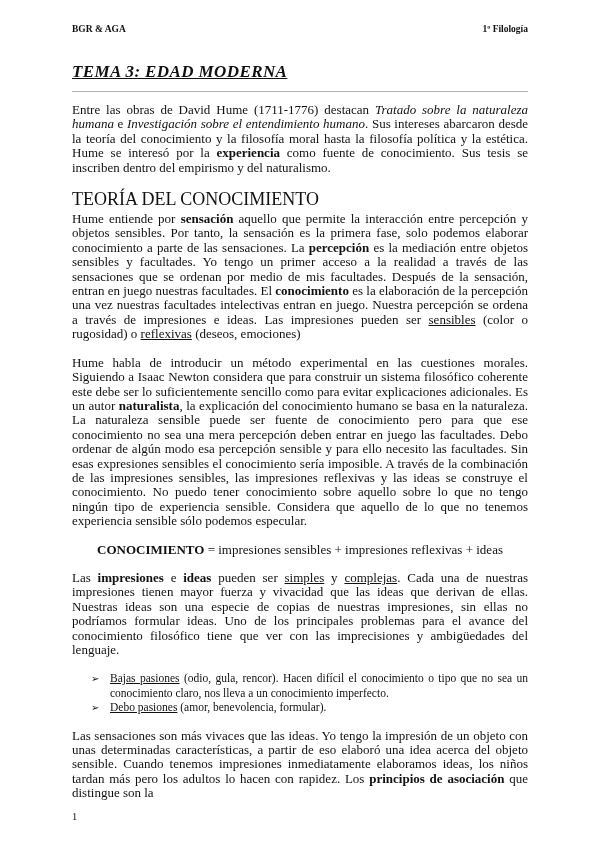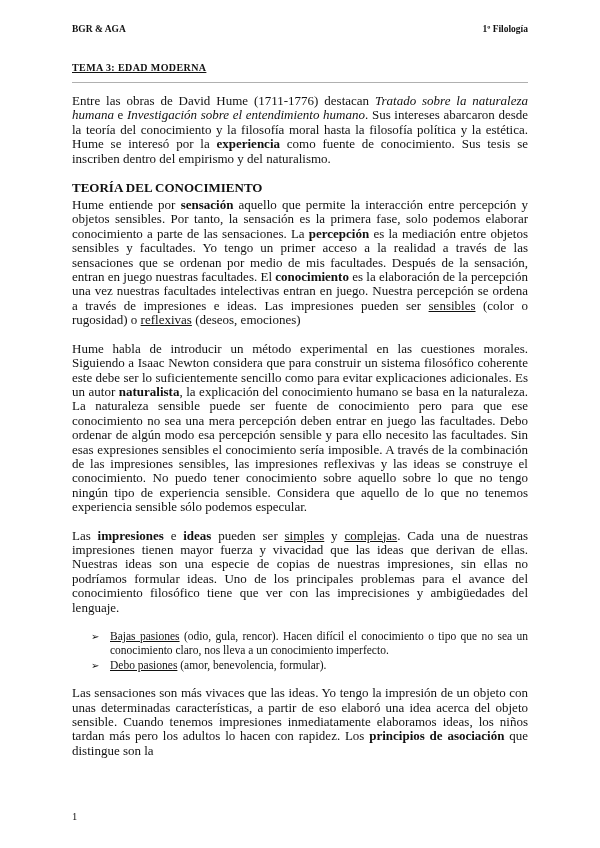--- a/index.html
+++ b/index.html
@@ -14,31 +14,31 @@
   .page { position: absolute; inset: 0; padding: 24px 72px 0 72px; }
 
   .header {
     display: flex; justify-content: space-between;
     font-size: 9.5px; font-weight: bold;
     margin-bottom: 28px;
     gap: 48px;
   }
 
   .doc-title {
-    font-size: 10px; font-weight: bold; 
+    font-size: 17px; font-weight: bold; font-style: italic;
     text-decoration: underline; letter-spacing: 0.4px;
     margin-bottom: 9px;
   }
   .title-rule { border: none; border-top: 1px solid #b0b0b0; margin: 0 0 11px 0; }
 
   .num-heading { font-size: 12.5px; font-weight: bold; padding-left: 22px; margin-bottom: 3px; }
   .num { margin-right: 15px; }
   .num-label { text-decoration: underline; }
 
-  .sub-heading { font-size: 13px; font-weight: bold; margin: 0 0 2px 0; }
+  .sub-heading { font-size: 18px; font-weight: normal; margin: 0 0 2px 0; }
 
   .para {
     font-size: 13px; line-height: 14.4px;
     text-align: justify;
     margin-bottom: 14px;
   }
   .formula { text-align: center; }
 
   .bullets { list-style: none; margin-bottom: 14px; }
   .bullets li {
@@ -69,20 +69,21 @@
 
 
   <p class="para"><span>Entre las obras de David Hume (1711-1776) destacan </span><span class="i">Tratado sobre la naturaleza humana</span><span> e </span><span class="i">Investigación sobre el entendimiento humano</span><span>. Sus intereses abarcaron desde la teoría del conocimiento y la filosofía moral hasta la filosofía política y la estética. Hume se interesó por la </span><span class="b">experiencia</span><span> como fuente de conocimiento. Sus tesis se inscriben dentro del empirismo y del naturalismo.</span></p>
 
   <h3 class="sub-heading">TEORÍA DEL CONOCIMIENTO</h3>
 
   <p class="para"><span>Hume entiende por </span><span class="b">sensación</span><span> aquello que permite la interacción entre percepción y objetos sensibles. Por tanto, la sensación es la primera fase, solo podemos elaborar conocimiento a parte de las sensaciones. La </span><span class="b">percepción</span><span> es la mediación entre objetos sensibles y facultades. Yo tengo un primer acceso a la realidad a través de las sensaciones que se ordenan por medio de mis facultades. Después de la sensación, entran en juego nuestras facultades. El </span><span class="b">conocimiento</span><span> es la elaboración de la percepción una vez nuestras facultades intelectivas entran en juego. Nuestra percepción se ordena a través de impresiones e ideas. Las impresiones pueden ser </span><span class="u">sensibles</span><span> (color o rugosidad) o </span><span class="u">reflexivas</span><span> (deseos, emociones)</span></p>
 
   <p class="para"><span>Hume habla de introducir un método experimental en las cuestiones morales. Siguiendo a Isaac Newton considera que para construir un sistema filosófico coherente este debe ser lo suficientemente sencillo como para evitar explicaciones adicionales. Es un autor </span><span class="b">naturalista</span><span>, la explicación del conocimiento humano se basa en la naturaleza. La naturaleza sensible puede ser fuente de conocimiento pero para que ese conocimiento no sea una mera percepción deben entrar en juego las facultades. Debo ordenar de algún modo esa percepción sensible y para ello necesito las facultades. Sin esas expresiones sensibles el conocimiento sería imposible. A través de la combinación de las impresiones sensibles, las impresiones reflexivas y las ideas se construye el conocimiento. No puedo tener conocimiento sobre aquello sobre lo que no tengo ningún tipo de experiencia sensible. Considera que aquello de lo que no tenemos experiencia sensible sólo podemos especular.</span></p>
 
+  <p class="para formula"><span class="b">CONOCIMIENTO</span><span> = impresiones sensibles + impresiones reflexivas + ideas</span></p>
 
   <p class="para"><span>Las </span><span class="b">impresiones</span><span> e </span><span class="b">ideas</span><span> pueden ser </span><span class="u">simples</span><span> y </span><span class="u">complejas</span><span>. Cada una de nuestras impresiones tienen mayor fuerza y vivacidad que las ideas que derivan de ellas. Nuestras ideas son una especie de copias de nuestras impresiones, sin ellas no podríamos formular ideas. Uno de los principales problemas para el avance del conocimiento filosófico tiene que ver con las imprecisiones y ambigüedades del lenguaje.</span></p>
 
 
   <ul class="bullets">
     <li>
       <span class="marker">➢</span>
       <span class="li-text"><span class="u">Bajas pasiones</span><span> (odio, gula, rencor). Hacen difícil el conocimiento o tipo que no sea un conocimiento claro, nos lleva a un conocimiento imperfecto.</span></span>
     </li>
     <li>

